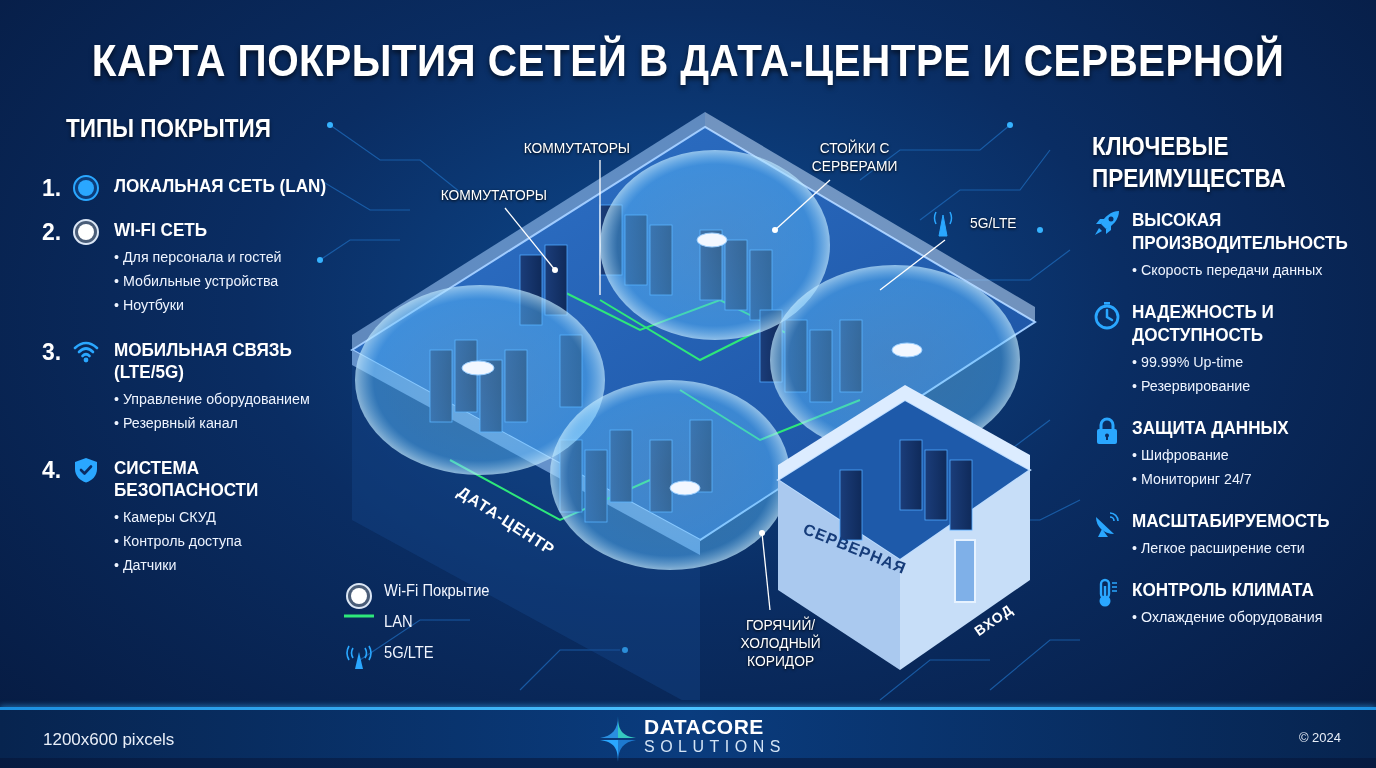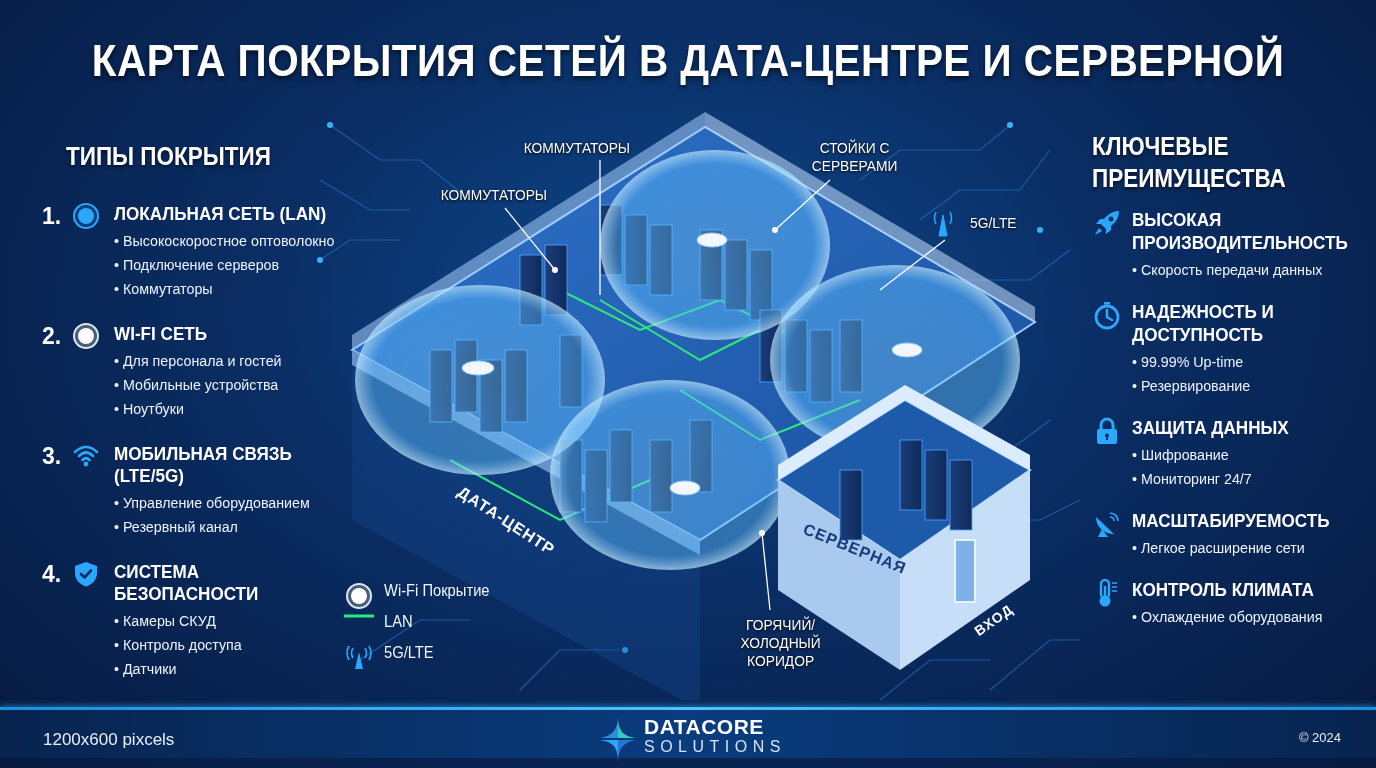--- a/index.html
+++ b/index.html
@@ -11,21 +11,21 @@
     position: relative;
   }
   .circuit { position: absolute; inset: 0; pointer-events: none; }
   .title {
     position: absolute; top: 36px; left: 0; width: 1376px; text-align: center;
     font-size: 44px; font-weight: bold; letter-spacing: 0.5px;
     text-shadow: 0 3px 6px rgba(0,0,0,0.6);
     transform: scaleX(0.92); transform-origin: center;
   }
   
-  .left-panel { position: absolute; left: 40px; top: 142px; width: 330px; }
+  .left-panel { position: absolute; left: 40px; top: 114px; width: 330px; }
   .panel-heading {
     font-size: 25px; font-weight: bold; text-shadow: 0 2px 4px rgba(0,0,0,0.6);
     transform: scaleX(0.9); transform-origin: left;
   }
   .left-panel .panel-heading { margin-left: 26px; margin-bottom: 32px; }
   .cov-item { position: relative; padding-left: 74px; margin-bottom: 22px; }
   .cov-num { position: absolute; left: 2px; top: 0; font-size: 23px; font-weight: bold; }
   .cov-icon { position: absolute; left: 32px; top: -1px; width: 28px; height: 28px; }
   .cov-title {
     font-size: 19px; font-weight: bold; line-height: 22px; text-transform: uppercase;
@@ -111,25 +111,20 @@
 <div class="left-panel">
   <div class="panel-heading">ТИПЫ ПОКРЫТИЯ</div>
 
   <div class="cov-item">
     <span class="cov-num">1.</span>
     <svg class="cov-icon" viewBox="0 0 28 28">
       <circle cx="14" cy="14" r="12" fill="#0d3d7a" stroke="#2aa7ff" stroke-width="2"></circle>
       <circle cx="14" cy="14" r="8" fill="#2aa7ff"></circle>
     </svg>
     <div class="cov-title">ЛОКАЛЬНАЯ СЕТЬ (LAN)</div>
-    <ul class="bullets">
-      <li>Высокоскоростное оптоволокно</li>
-      <li>Подключение серверов</li>
-      <li>Коммутаторы</li>
-    </ul>
   </div>
 
   <div class="cov-item">
     <span class="cov-num">2.</span>
     <svg class="cov-icon" viewBox="0 0 28 28">
       <circle cx="14" cy="14" r="12" fill="#4a5d78" stroke="#dbe6f5" stroke-width="2"></circle>
       <circle cx="14" cy="14" r="8" fill="#ffffff"></circle>
     </svg>
     <div class="cov-title">WI-FI СЕТЬ</div>
     <ul class="bullets">

